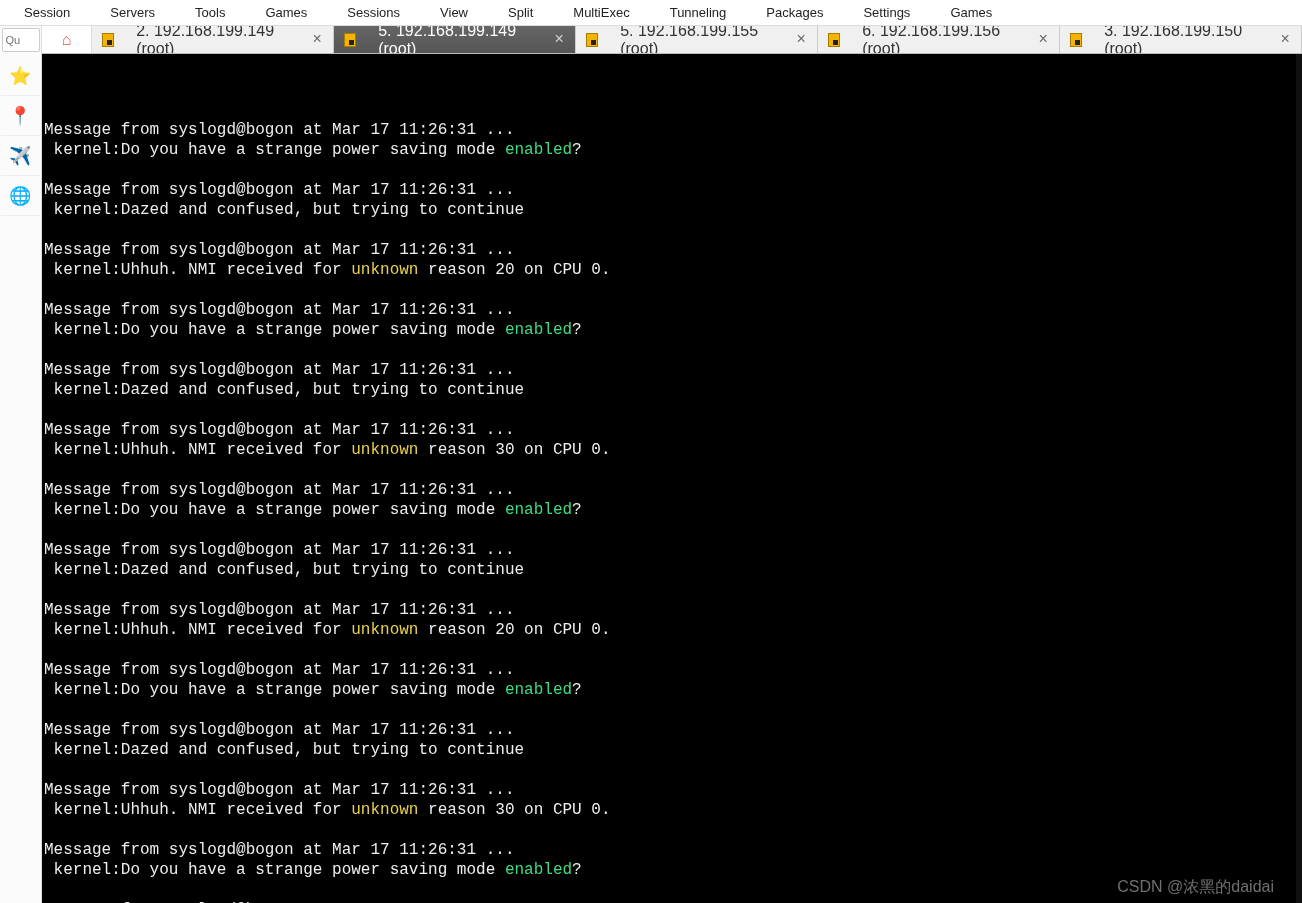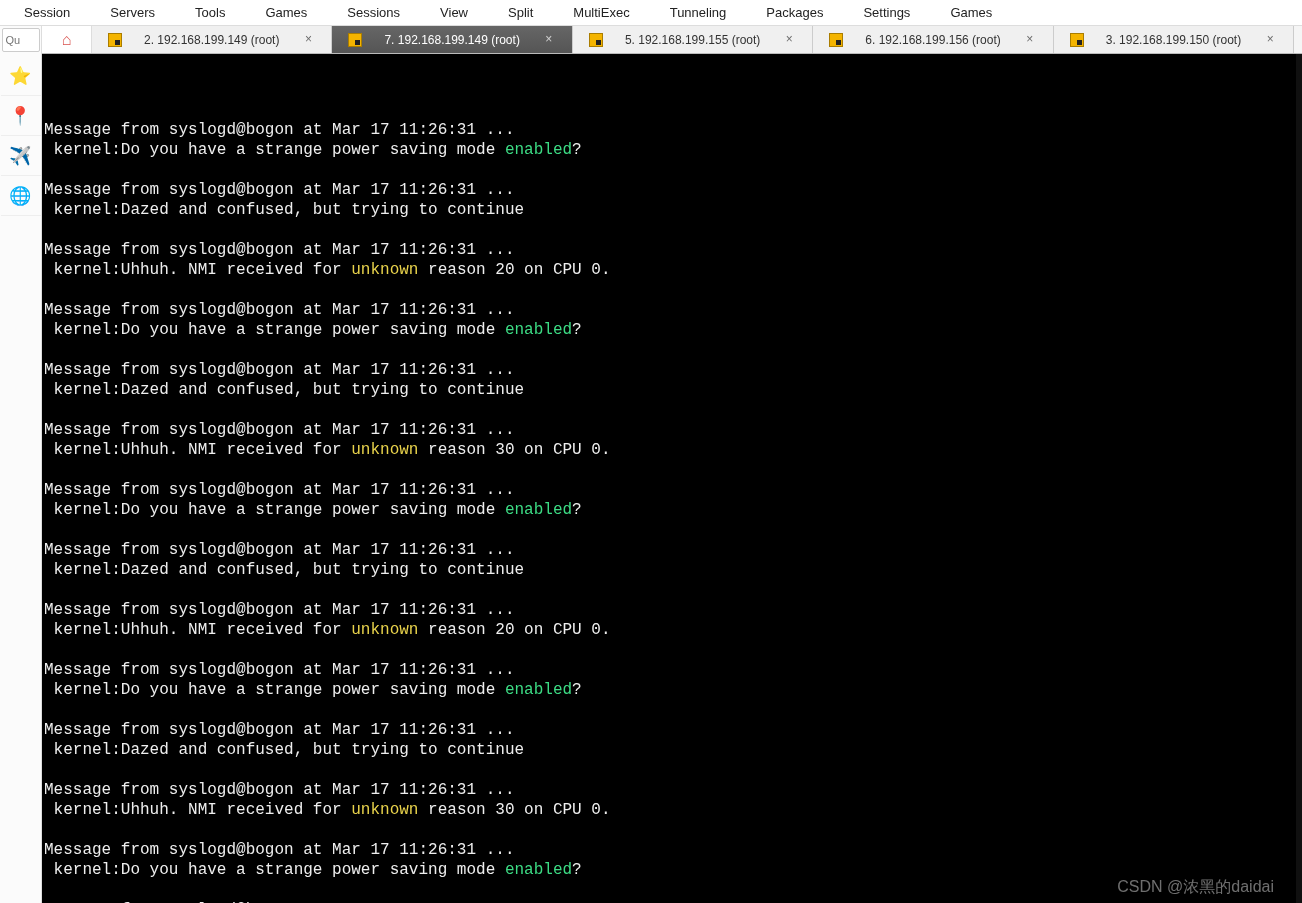--- a/index.html
+++ b/index.html
@@ -65,27 +65,27 @@
   .home-tab {
     width: 50px;
     display: flex; align-items: center; justify-content: center;
     border-right: 1px solid #ddd;
     background: #fff;
     cursor: pointer;
   }
   .tab {
     display: flex;
     align-items: center;
-    padding: 0 16px;
+    padding: 0 10px;
     border-right: 1px solid #ccc;
     background: #f0f0f0;
     cursor: pointer;
     min-width: 220px;
     position: relative;
-    font-size: 12px;
+    font-size: 16px;
     color: #333;
     gap: 22px;
   }
   .tab.active {
     background: linear-gradient(#666,#555);
     color: #fff;
   }
   .tab .tab-icon {
     width: 14px; height: 14px;
     background: #f4b400;
@@ -170,21 +170,21 @@
         <span style="color:#d9534f;font-size:16px;">⌂</span>
       </div>
       <div id="tabs-container" style="display:flex;flex:1;min-width:0;">
           <div class="tab">
             <span class="tab-icon"></span>
             <span>2. 192.168.199.149 (root)</span>
             <span class="close-x">×</span>
           </div>
           <div class="tab active">
             <span class="tab-icon"></span>
-            <span>7. 192.168.199.149 (root)</span>
+            <span>5. 192.168.199.149 (root)</span>
             <span class="close-x">×</span>
           </div>
           <div class="tab">
             <span class="tab-icon"></span>
             <span>5. 192.168.199.155 (root)</span>
             <span class="close-x">×</span>
           </div>
           <div class="tab">
             <span class="tab-icon"></span>
             <span>6. 192.168.199.156 (root)</span>

